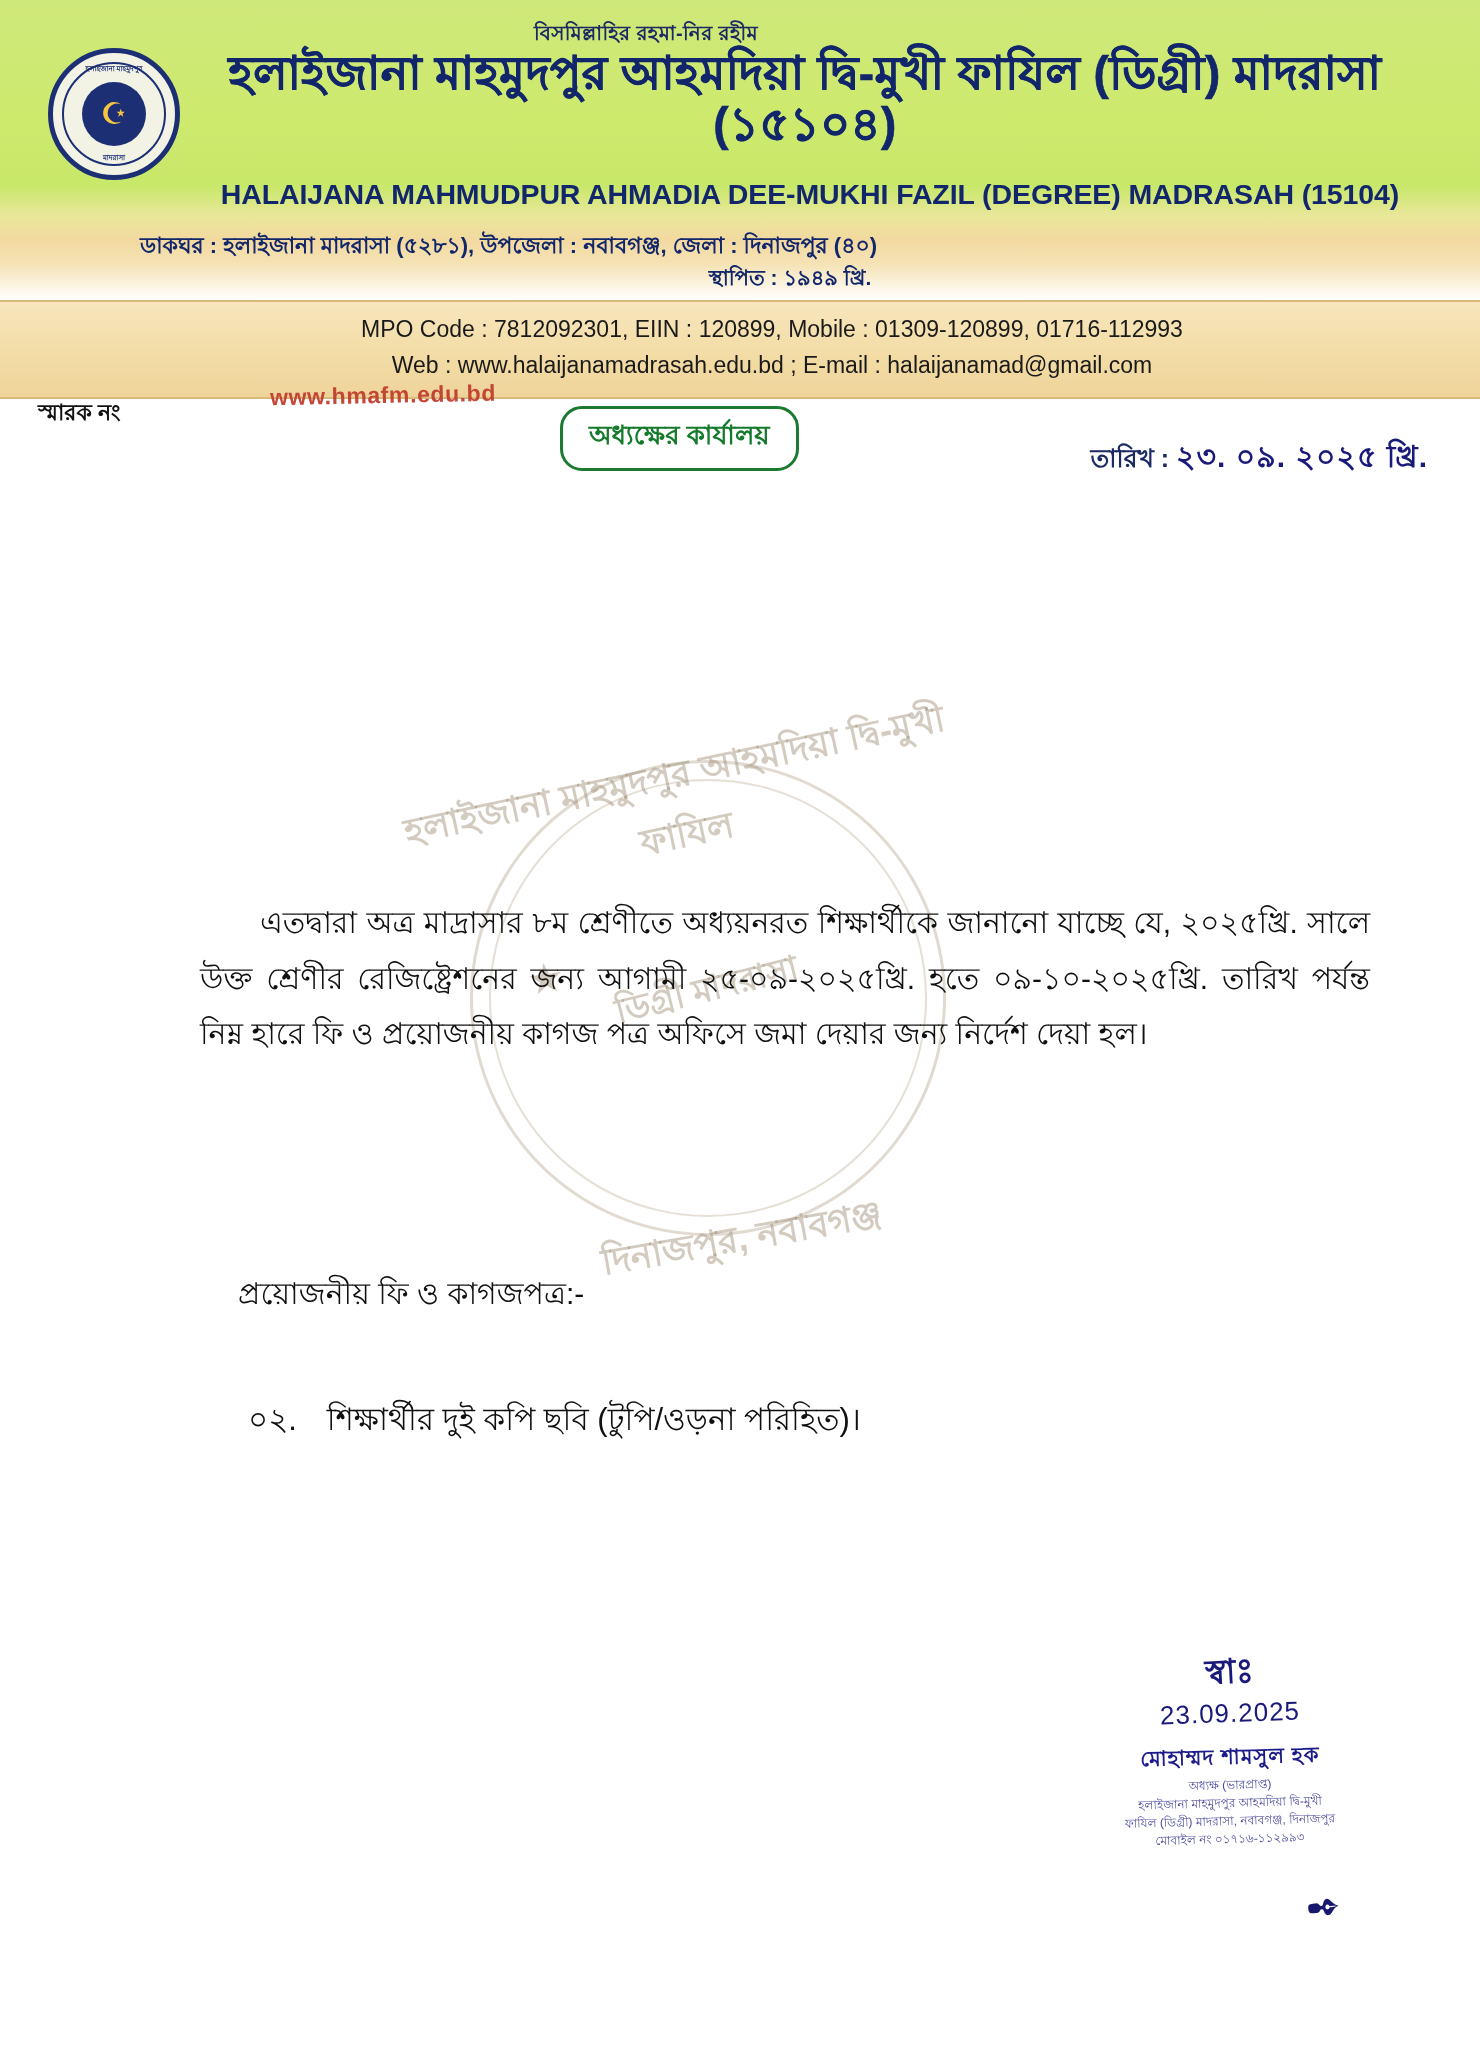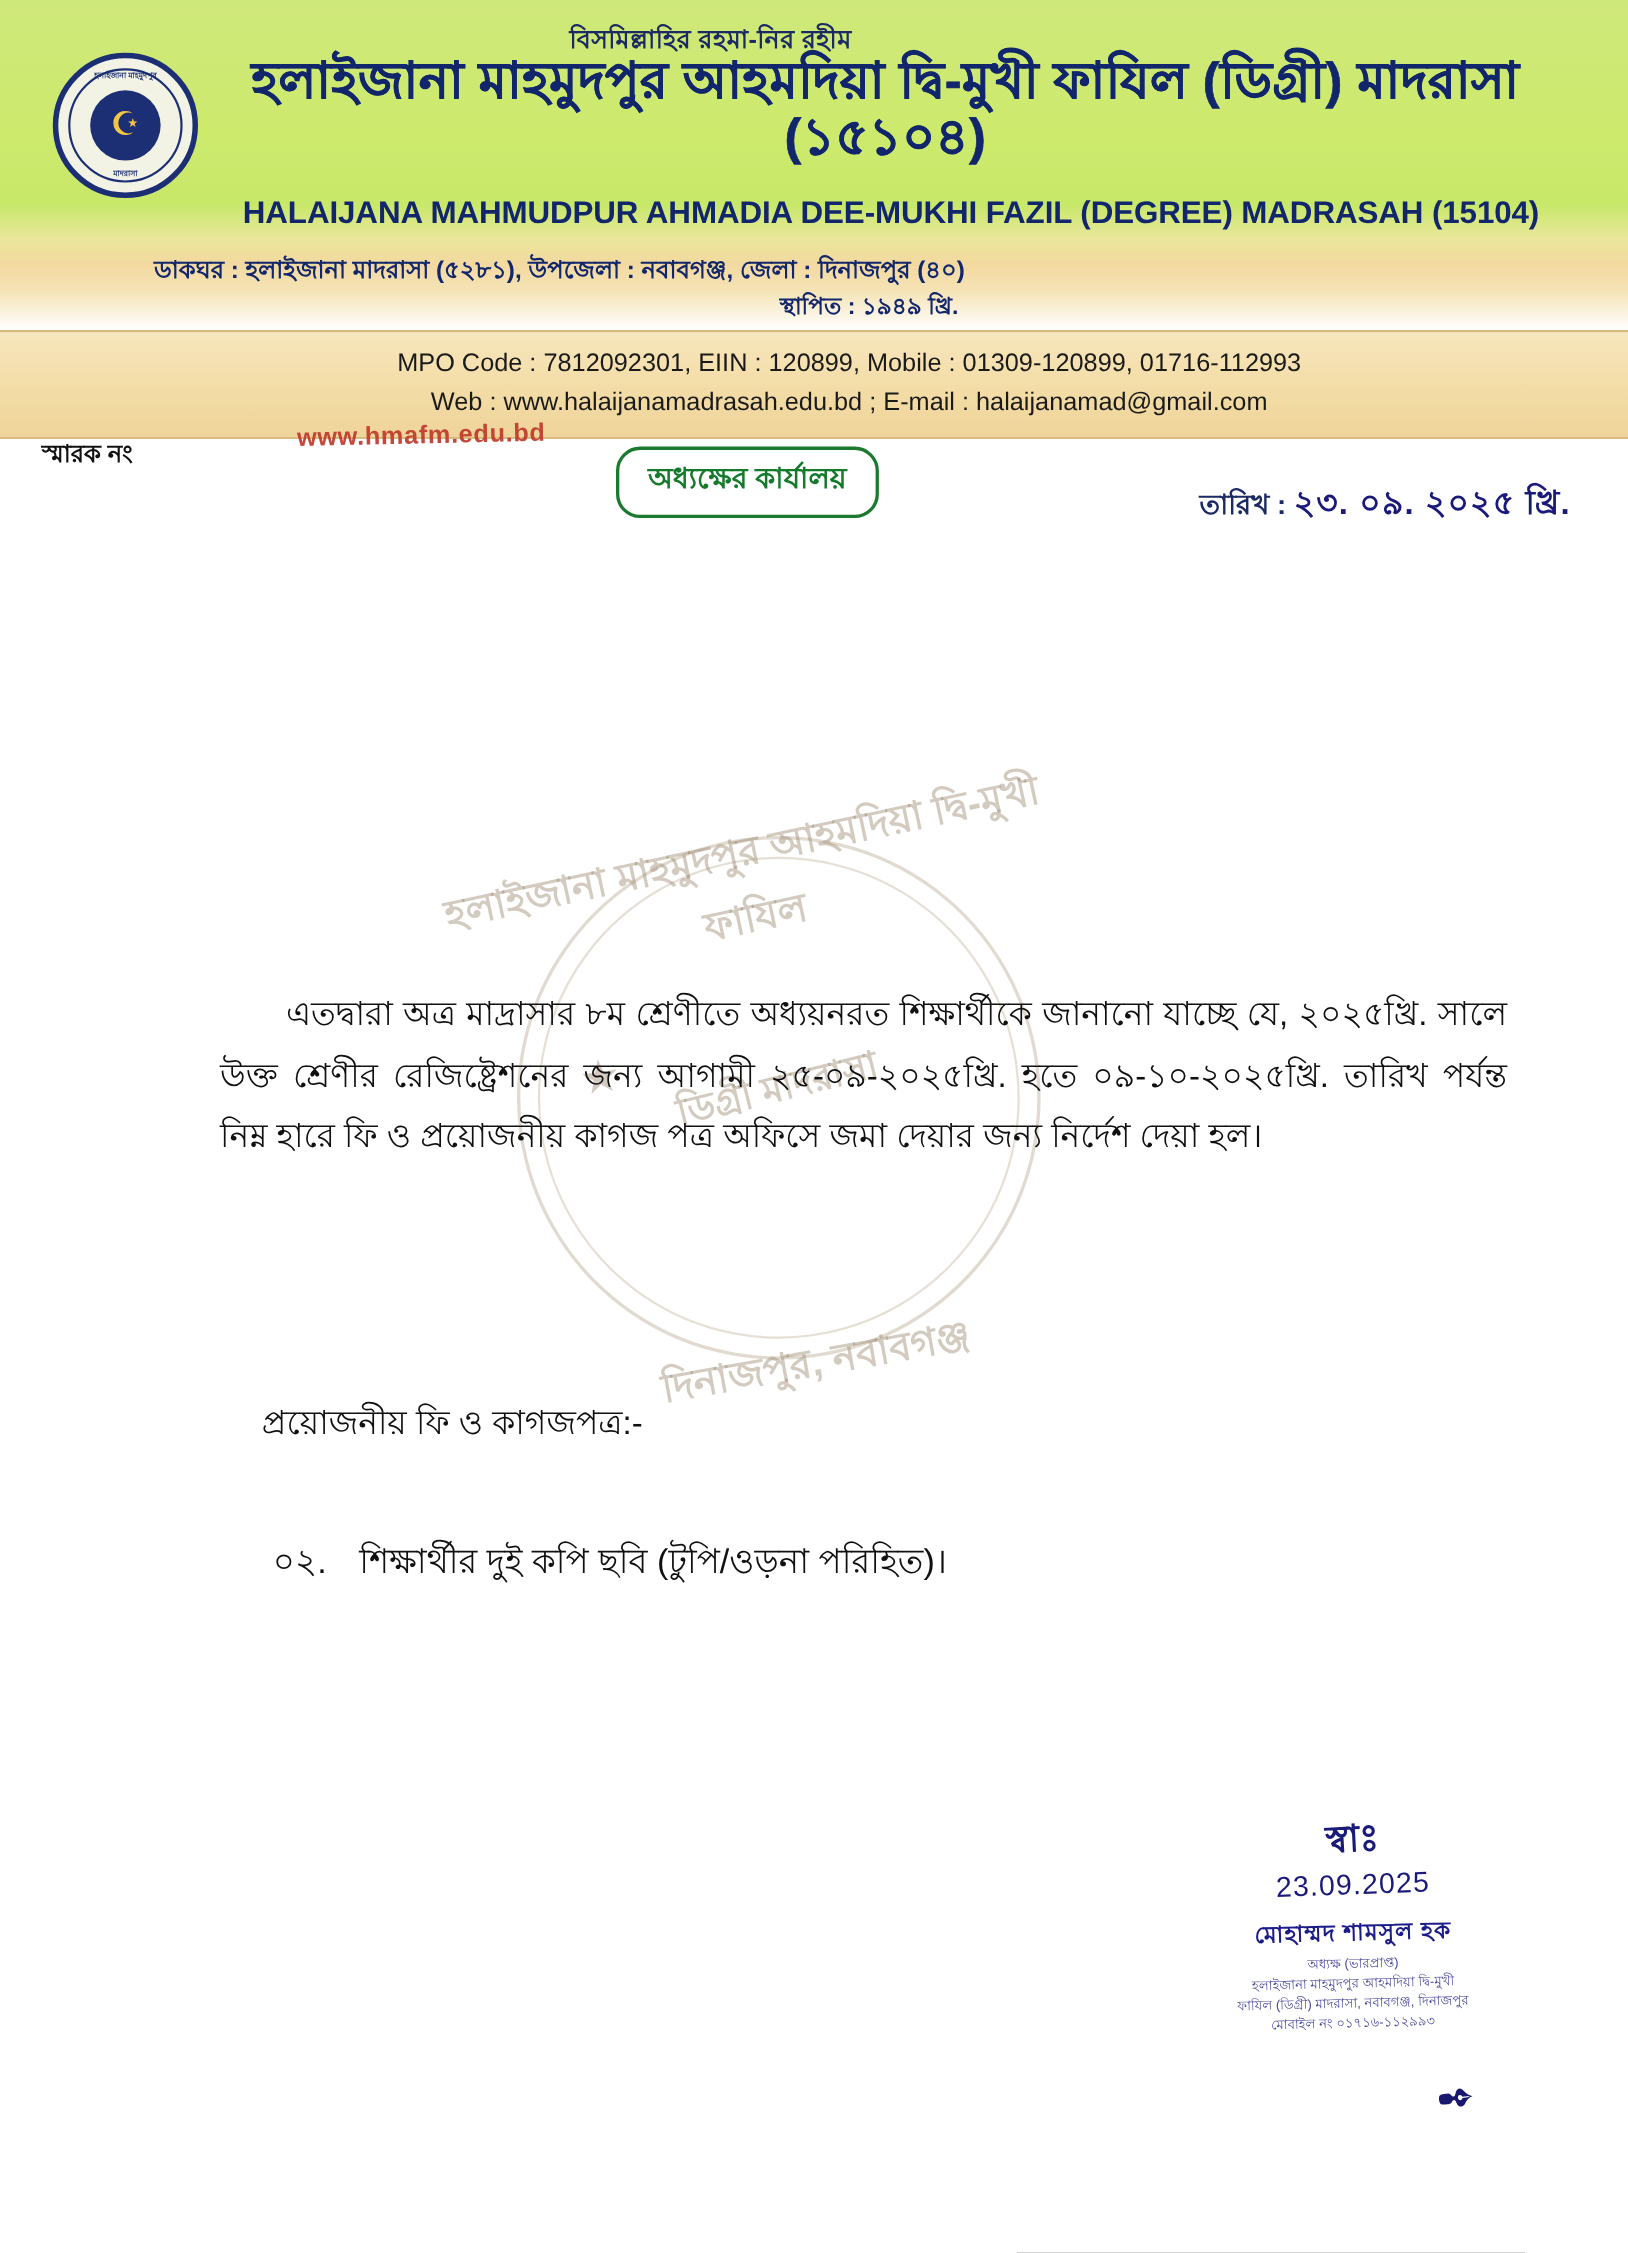--- a/index.html
+++ b/index.html
@@ -34,21 +34,21 @@
         #f3d9a0 80%,
         #f5e3b5 88%,
         #ffffff 100%);
   }
   .bismillah {
     position: absolute;
     top: 18px;
     left: 0;
     width: 1292px;
     text-align: center;
-    font-size: 23px;
+    font-size: 20px;
     color: #1b2a63;
     font-weight: bold;
     letter-spacing: 0.4px;
   }
   .madrasah-name-bn {
     position: absolute;
     top: 48px;
     left: 170px;
     width: 1270px;
     text-align: center;

